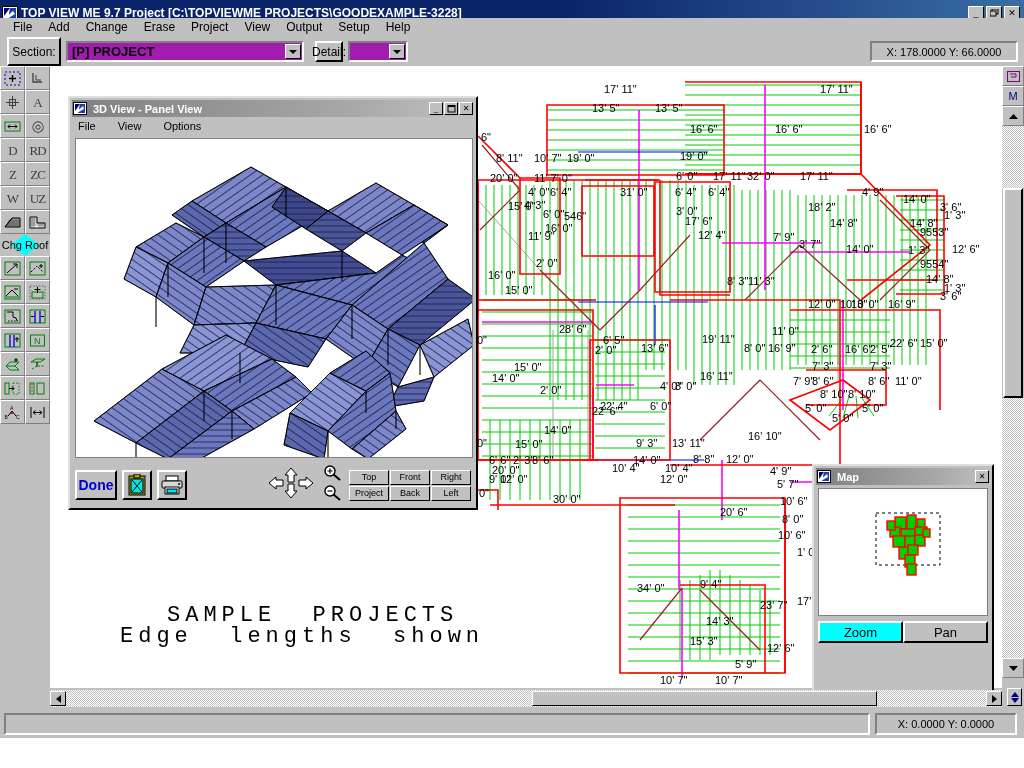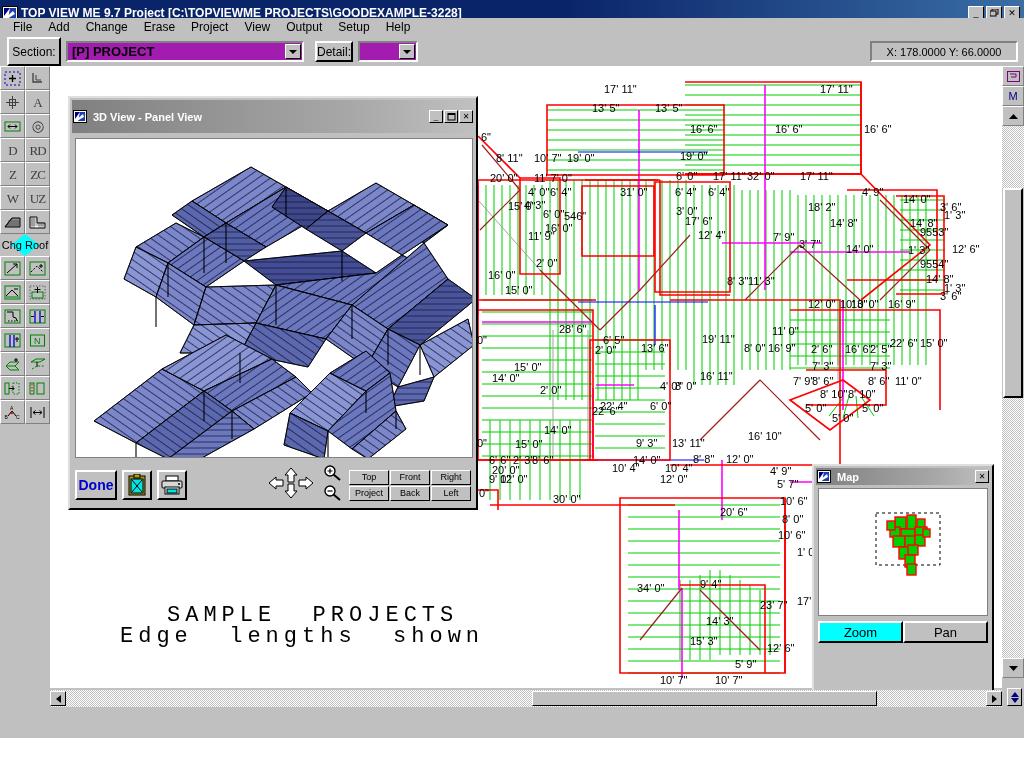--- a/index.html
+++ b/index.html
@@ -72,21 +72,21 @@
     white-space: nowrap; font-family: "Liberation Sans", sans-serif;
   }
   .combo .arrowbox {
     position: absolute; right: 1px; top: 1px; width: 16px; height: 15px;
     background: #c0c0c0; border: 1px solid; border-color: #ffffff #000000 #000000 #ffffff;
     display: flex; align-items: center; justify-content: center;
   }
   .caret-dn { width: 0; height: 0; border-left: 4px solid transparent;
               border-right: 4px solid transparent; border-top: 4px solid #000; }
   .section-combo { margin-left: 5px; width: 238px; }
-  .detail-btn { margin-left: 11px; width: 38px; height: 21px; }
+  .detail-btn { margin-left: 11px; width: 28px; height: 21px; }
   .detail-combo { margin-left: 5px; width: 60px; }
   .coord-box {
     margin-left: auto; margin-right: 6px; width: 148px; height: 21px;
     background: #c0c0c0; border: 2px solid;
     border-color: #808080 #ffffff #ffffff #808080;
     display: flex; align-items: center; justify-content: center;
     font-size: 11px; color: #000; font-family: "Liberation Sans", sans-serif;
   }
 
   
@@ -149,21 +149,21 @@
   }
   .plan-svg { position: absolute; left: 0; top: 0; }
 
   
   .win3d {
     position: absolute; left: 68px; top: 96px; width: 410px; height: 414px;
     background: #c0c0c0;
     border: 2px solid; border-color: #dfdfdf #000000 #000000 #dfdfdf;
   }
   .win3d-tb {
-    height: 33px; margin: 2px 2px 0 2px;
+    height: 17px; margin: 2px 2px 0 2px;
     background: linear-gradient(to right, #808080 0%, #a8a8a8 70%, #c0c0c0 100%);
     display: flex; align-items: center; padding: 0 1px;
   }
   .win3d-tb .t {
     color: #ffffff; font-size: 11px; font-weight: bold; margin-left: 3px;
     font-family: "Liberation Sans", sans-serif;
   }
   .w3-btns { margin-left: auto; display: flex; gap: 1px; }
   .w3-btn {
     width: 14px; height: 13px; background: #c0c0c0;
@@ -1071,15 +1071,19 @@
     <div style="flex:1 1 auto;"></div>
     <div class="sb-arrow">
         <div class="arrow-r"></div>
       </div>
   </div>
   <div class="vscroll-thumb">
     <div class="arrow-u-s"></div>
     <div class="arrow-d-s"></div>
   </div>
 
+  <div class="statusbar">
+    <div class="status-main"></div>
+    <div class="status-coord">X: 0.0000 Y: 0.0000</div>
+  </div>
   <div class="bottomwhite"></div>
 
 </div>
 
 </body></html>

